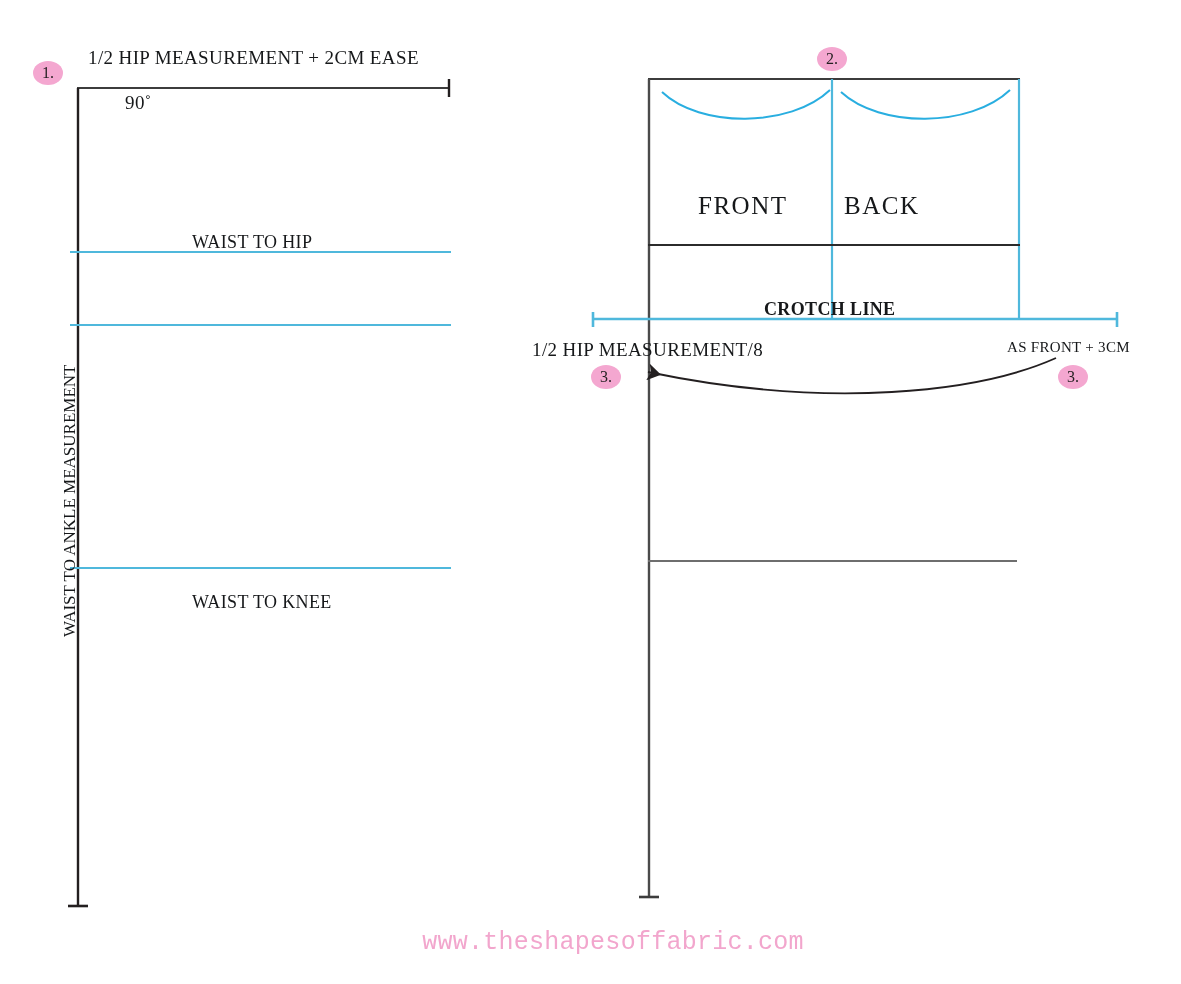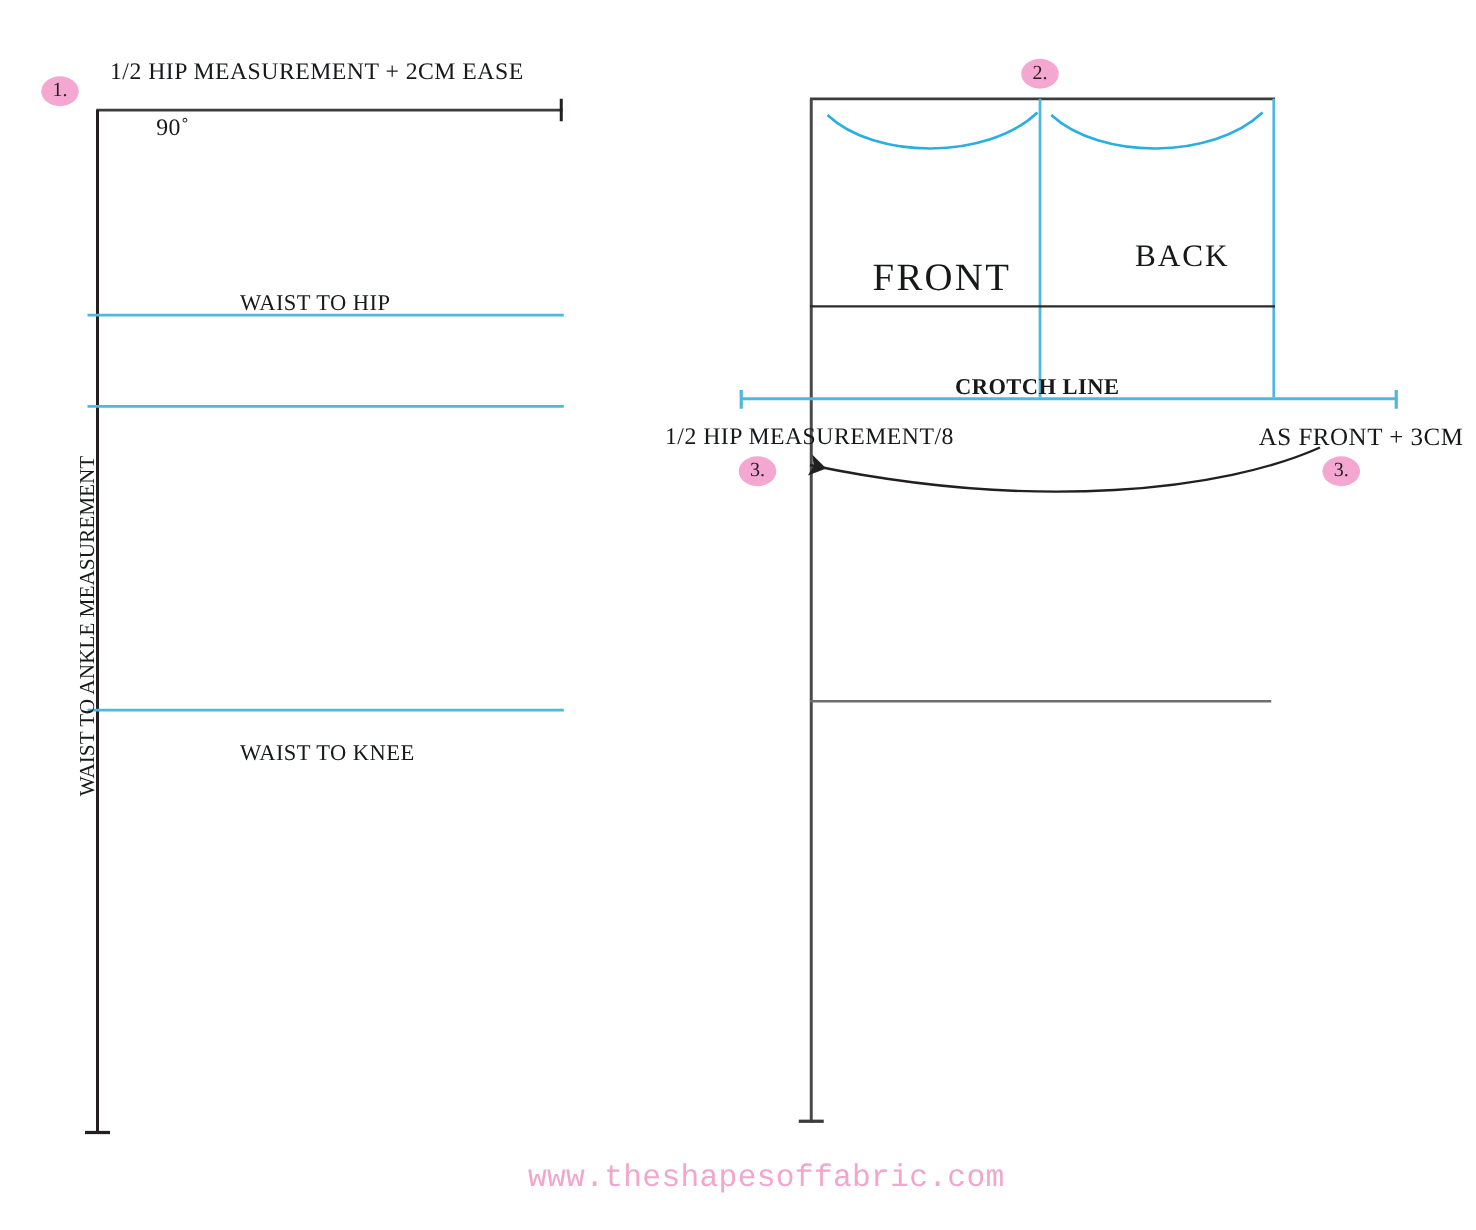--- a/index.html
+++ b/index.html
@@ -120,29 +120,29 @@
 
   <div class="lbl" style="left:89px; top:92px; font-size:19px;margin-left:36px;">90˚</div>
 
   <div class="vert-label" style="left:60px; top:637px; font-size:17px;">WAIST TO ANKLE MEASUREMENT</div>
 
   <div class="lbl" style="left:192px; top:232px; font-size:18px;">WAIST TO HIP</div>
 
 
   <div class="lbl" style="left:192px; top:548px; font-size:18px;margin-top:44px;">WAIST TO KNEE</div>
 
-  <div class="lbl" style="left:698px; top:204px; font-size:31px; letter-spacing:0.06em;">FRONT</div>
+  <div class="lbl" style="left:698px; top:192px; font-size:25px; letter-spacing:0.06em;">FRONT</div>
 
-  <div class="lbl" style="left:908px; top:192px; font-size:25px; letter-spacing:0.06em;">BACK</div>
+  <div class="lbl" style="left:844px; top:192px; font-size:25px; letter-spacing:0.06em;">BACK</div>
 
   <div class="lbl" style="left:764px; top:299px; font-size:18px;font-weight:bold;">CROTCH LINE</div>
 
   <div class="lbl" style="left:532px; top:339px; font-size:19px;">1/2 HIP MEASUREMENT/8</div>
 
-  <div class="lbl" style="left:1007px; top:339px; font-size:20px;">AS FRONT + 3CM</div>
+  <div class="lbl" style="left:1007px; top:339px; font-size:15px;">AS FRONT + 3CM</div>
 
   <div class="badge-num" style="left:33px; top:61px; width:30px; height:24px; font-size:16px;">1.</div>
 
   <div class="badge-num" style="left:817px; top:47px; width:30px; height:24px; font-size:16px;">2.</div>
 
   <div class="badge-num" style="left:591px; top:365px; width:30px; height:24px; font-size:16px;">3.</div>
 
   <div class="badge-num" style="left:1058px; top:365px; width:30px; height:24px; font-size:16px;">3.</div>
 
   <div id="watermark" style="top:928px; font-size:25px;">www.theshapesoffabric.com</div>

